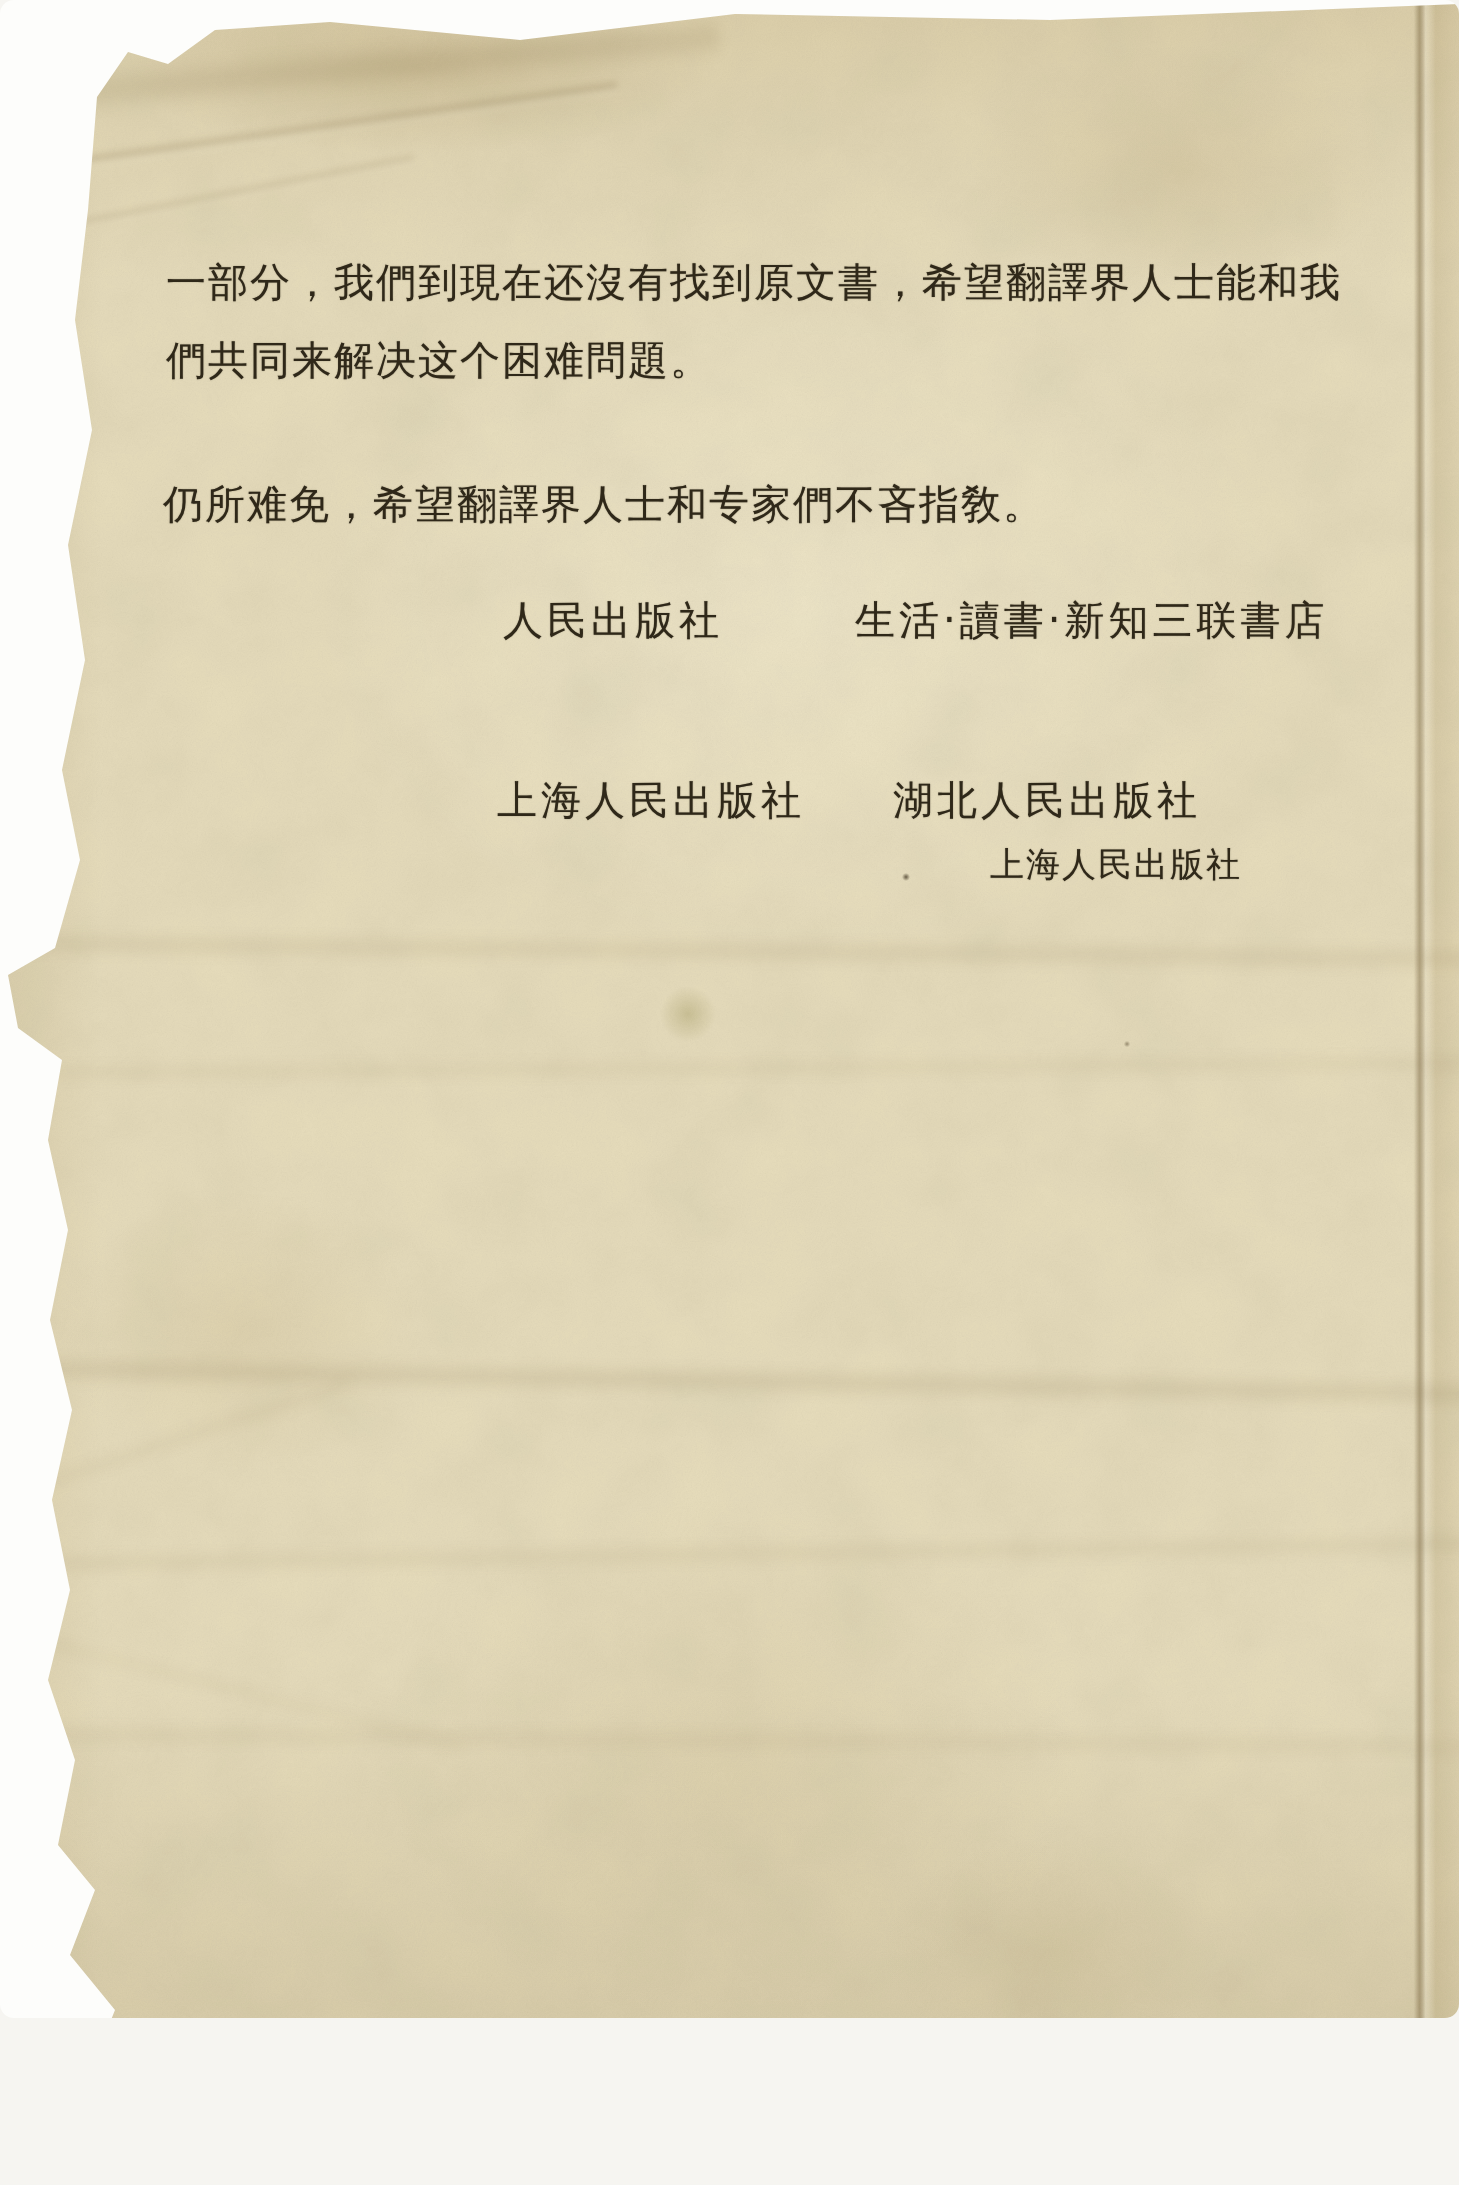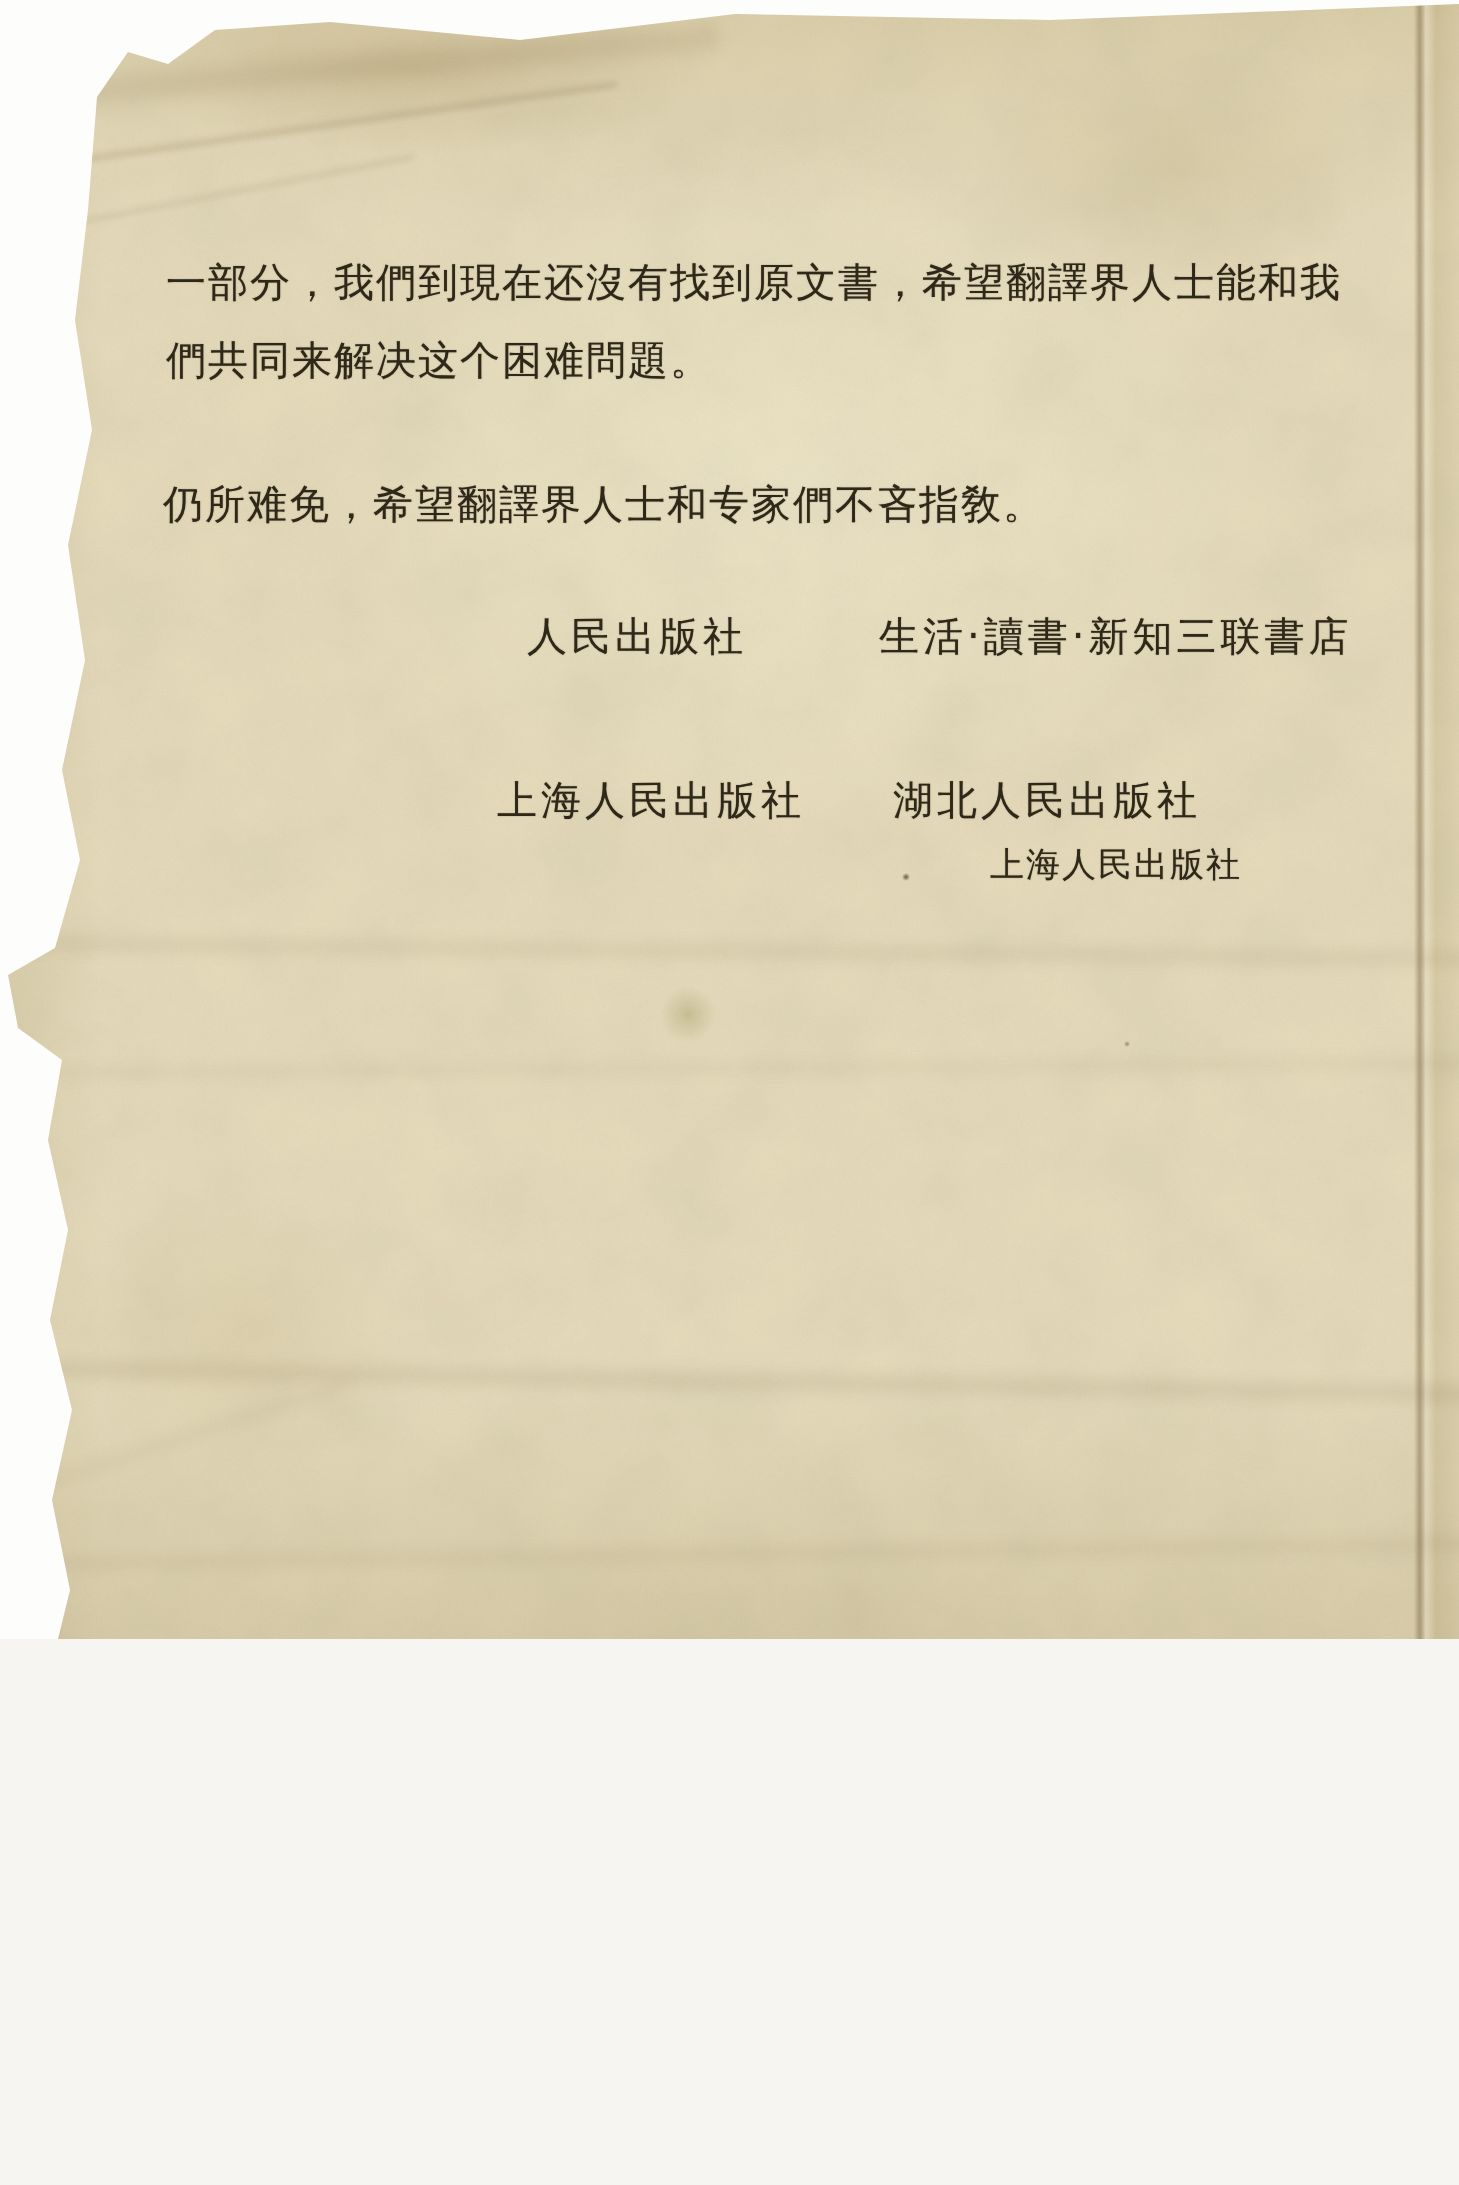--- a/index.html
+++ b/index.html
@@ -1,19 +1,20 @@
 <!DOCTYPE html>
 <html><head>
 <meta charset="utf-8">
 <style>
   html,body{margin:0;padding:0;background:#f6f5f1;}
   .scan{
-    position:relative;width:1459px;height:1639px;overflow:hidden;
+    position:relative;width:1459px;height:2018px;overflow:hidden;
     background:#fdfdfb;
     font-family:"DejaVu Sans",sans-serif;
+    border-radius:14px;
   }
   .paper{
     position:absolute;inset:0;
     clip-path:polygon(
       97px 97px,128px 52px,168px 64px,215px 30px,330px 22px,520px 40px,
       735px 14px,1050px 20px,1459px 4px,1459px 2185px,930px 2185px,
       700px 2182px,470px 2168px,300px 2148px,165px 2112px,92px 2068px,
       115px 2010px,70px 1955px,95px 1890px,58px 1845px,75px 1760px,
       48px 1680px,70px 1590px,52px 1500px,72px 1410px,50px 1320px,
       68px 1230px,48px 1140px,62px 1060px,18px 1028px,8px 975px,
@@ -85,20 +86,20 @@
     <div class="crease c-band" style="left:-30px;top:1500px;width:400px;height:14px;transform:rotate(-18deg);transform-origin:left center;opacity:.10;"></div>
     <div class="crease c-band" style="left:-20px;top:1620px;width:500px;height:12px;transform:rotate(14deg);transform-origin:left center;opacity:.09;"></div>
     <div class="crease c-soft" style="left:40px;top:2000px;width:680px;height:14px;transform:rotate(20deg);transform-origin:left center;opacity:.6;"></div>
     <div class="crease c-soft" style="left:20px;top:2060px;width:470px;height:12px;transform:rotate(22deg);transform-origin:left center;opacity:.45;"></div>
     <div class="crease c-soft" style="left:120px;top:2105px;width:430px;height:10px;transform:rotate(12deg);transform-origin:left center;opacity:.35;"></div>
 
     <div class="line body-text" style="left:166px;top:255px;">一部分，我們到現在还沒有找到原文書，希望翻譯界人士能和我</div>
     <div class="line body-text" style="left:166px;top:333px;">們共同来解决这个困难問題。</div>
     <div class="line body-text" style="left:163px;top:477px;">仍所难免，希望翻譯界人士和专家們不吝指敎。</div>
 
-    <div class="line pub-text" style="left:503px;top:609px;margin-left:24px;">人民出版社　　　生活·讀書·新知三联書店</div>
+    <div class="line pub-text" style="left:503px;top:593px;">人民出版社　　　生活·讀書·新知三联書店</div>
     <div class="line pub-text" style="left:497px;top:773px;">上海人民出版社　　湖北人民出版社</div>
 
     <div class="line date-text" style="left:990px;top:842px;">上海人民出版社</div>
 
     <div class="line pagenum" style="left:268px;top:2062px;">— 2 —</div>
   </div>
 </div>
 
 </body></html>

